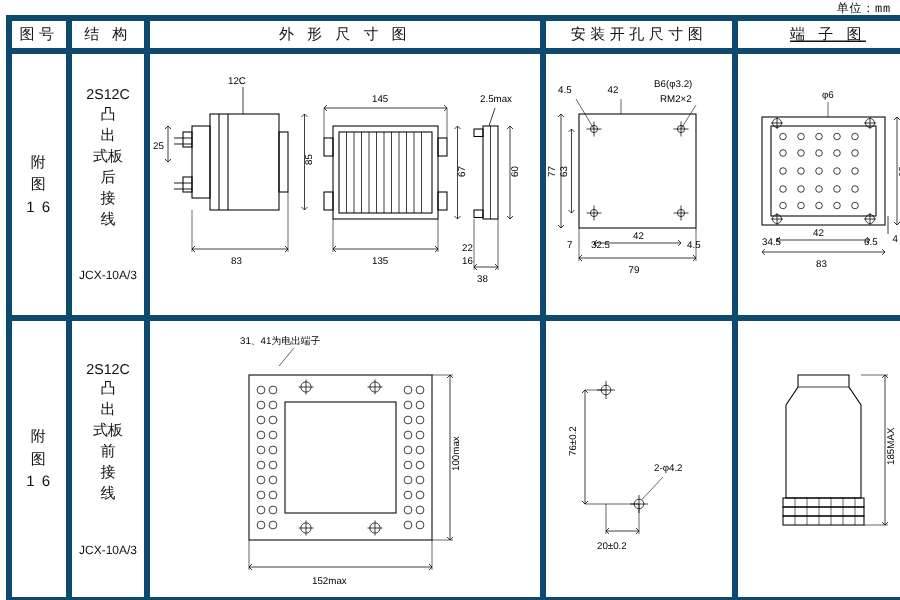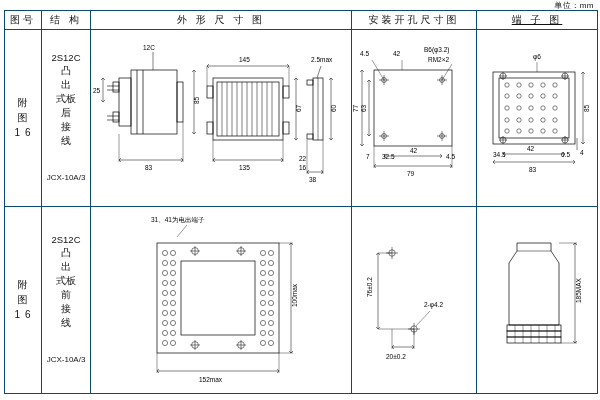--- a/index.html
+++ b/index.html
@@ -13,31 +13,32 @@
   #sheet{
     position:relative;
     width:600px;height:400px;
     box-sizing:border-box;
   }
   .unit{
     position:absolute;
     right:6px;top:0px;
     font-size:8px;
     letter-spacing:0.5px;
+    font-family:Liberation Mono, monospace;
   }
   table.main{
     position:absolute;
     left:4px;top:10px;
     width:592px;
     height:384px;
     border-collapse:collapse;
     table-layout:fixed;
   }
   table.main td,table.main th{
-    border:1px solid #0c4a6e;
+    border:4px solid #0c4a6e;
     padding:0;
     vertical-align:middle;
     text-align:center;
   }
   thead th{
     height:18px;
     font-size:10px;
     font-weight:normal;
     letter-spacing:3px;
   }

